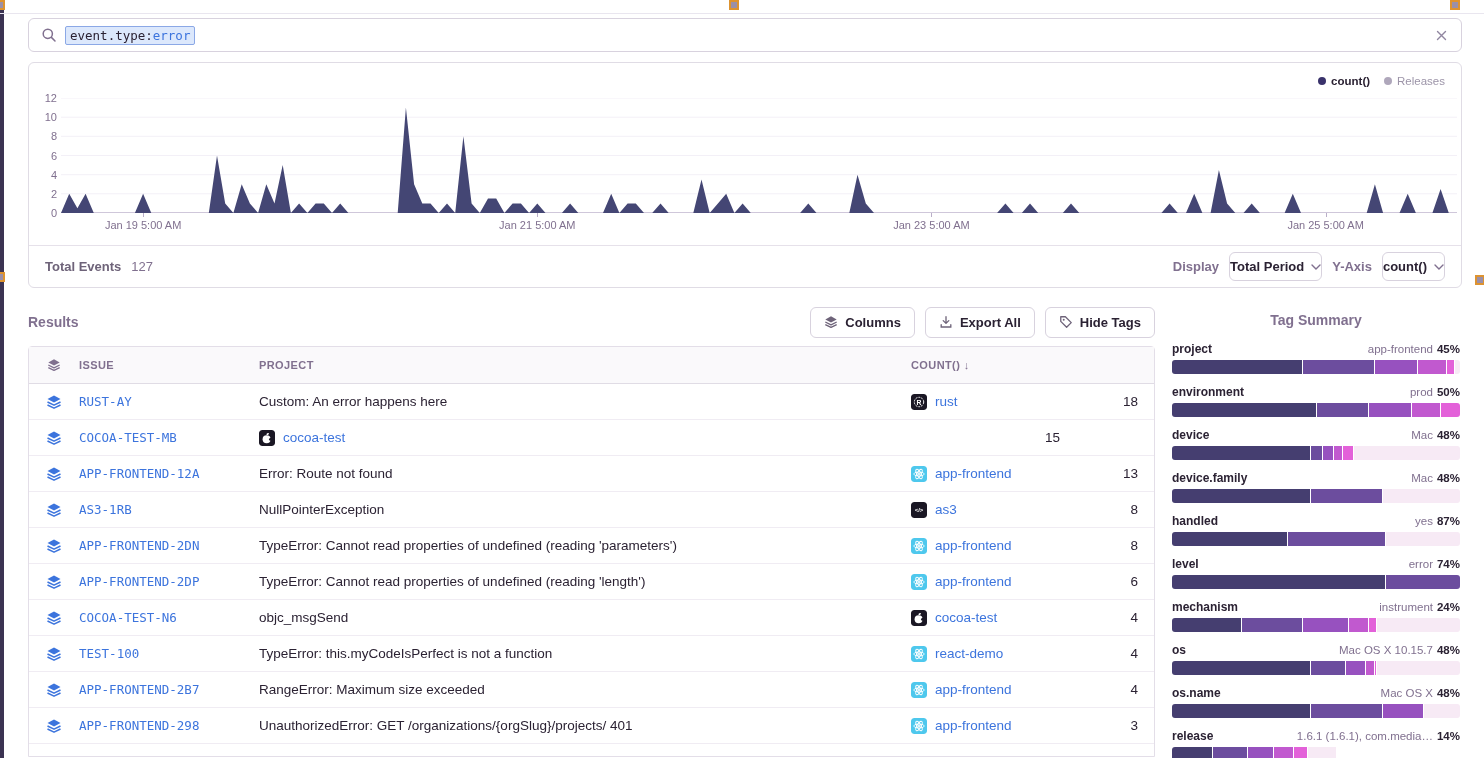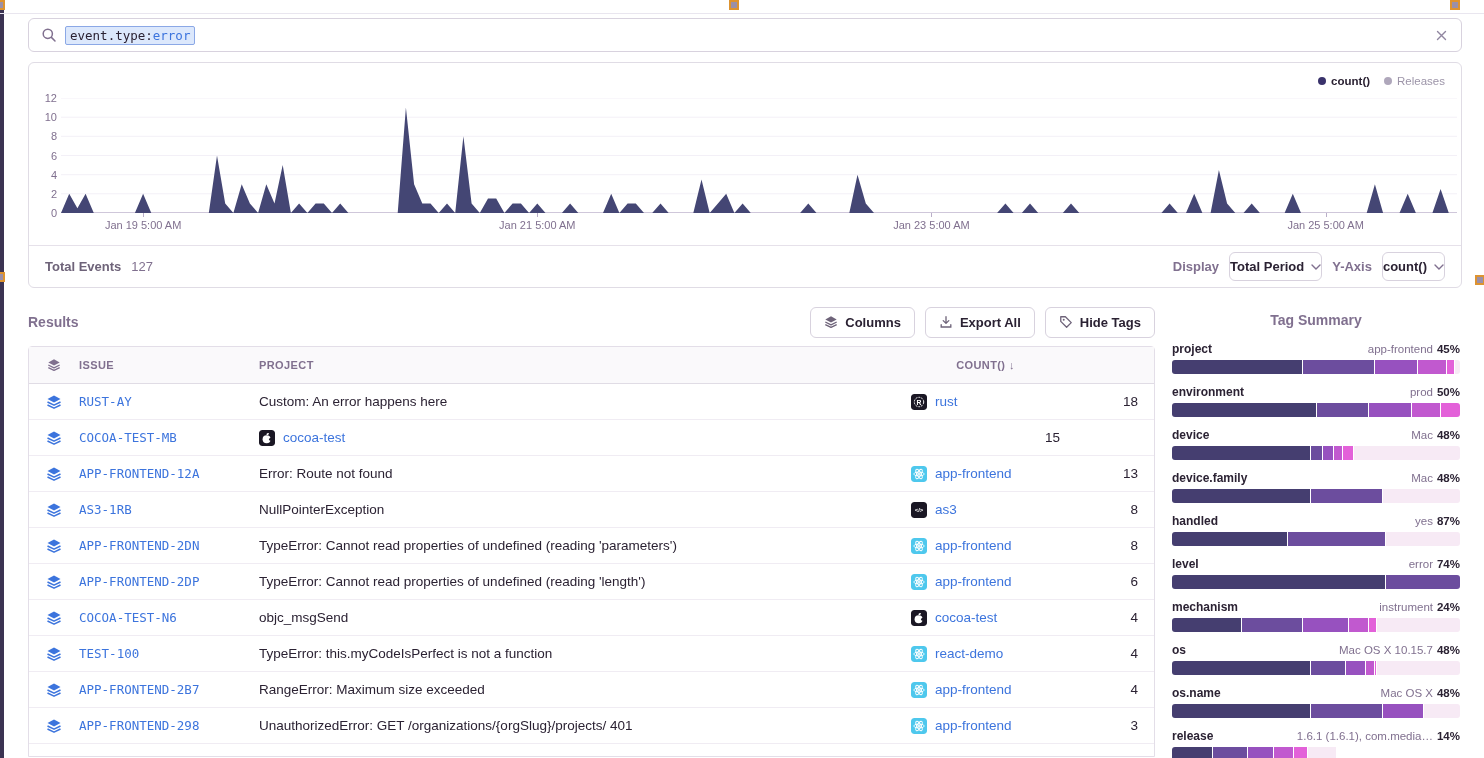--- a/index.html
+++ b/index.html
@@ -71,21 +71,21 @@
     border-radius:6px; padding:0 13px; height:31px; font-size:13px; font-weight:bold; color:#2B2233; cursor:pointer;
   }
 
   .results-table { position:absolute; left:28px; top:346px; width:1127px; border:1px solid #E3DEE8; border-radius:4px 4px 0 0; background:#fff; }
   .thead {
     display:grid; grid-template-columns:50px 180px 652px 165px 78px; align-items:center;
     height:37px; background:#FAF9FB; border-bottom:1px solid #E0DCE5;
     font-size:11px; font-weight:bold; color:#80708F; letter-spacing:0.4px;
   }
   .thead .hicon { display:flex; justify-content:center; }
-  .thead .hcount { text-align:center; padding-right:16px; }
+  .thead .hcount { text-align:left; padding-right:16px; }
   .trow {
     display:grid; grid-template-columns:50px 180px 652px 165px 78px; align-items:center;
     height:36px; border-bottom:1px solid #F0ECF3; font-size:13.5px; background:#fff;
   }
   .trow .cicon { display:flex; justify-content:center; }
   .issue-link { color:#3C74DD; font-family:"DejaVu Sans Mono","Liberation Mono",monospace; font-size:12.5px; text-decoration:none; cursor:pointer; }
   .title-cell { color:#2B2233; white-space:nowrap; overflow:hidden; }
   .proj-cell { display:flex; align-items:center; gap:8px; }
   .proj-link { color:#3C74DD; cursor:pointer; }
   .picon { width:16px; height:16px; border-radius:3px; display:block; }

